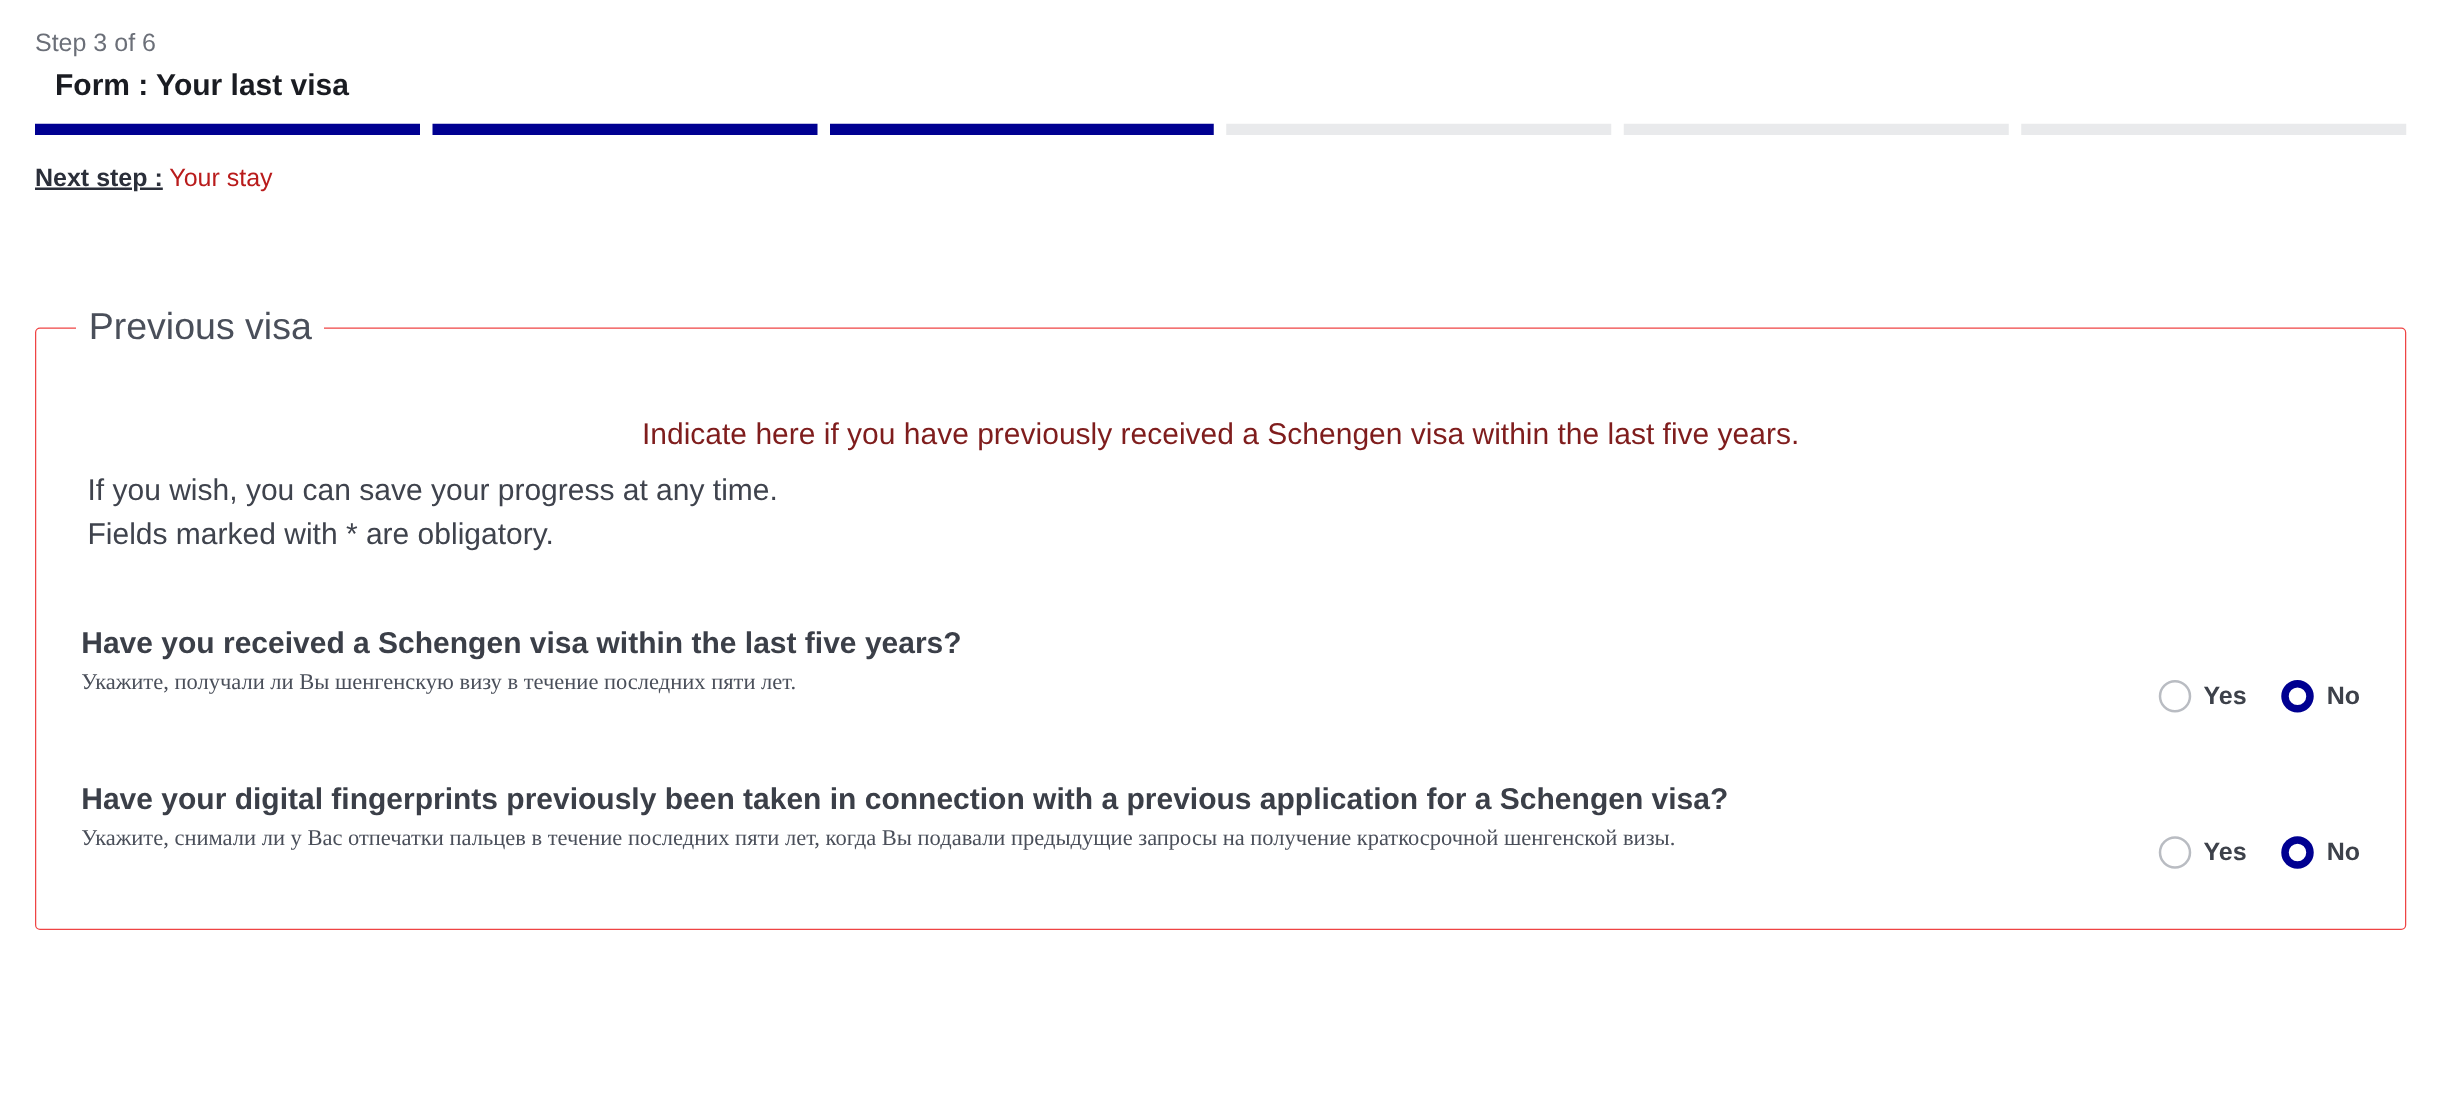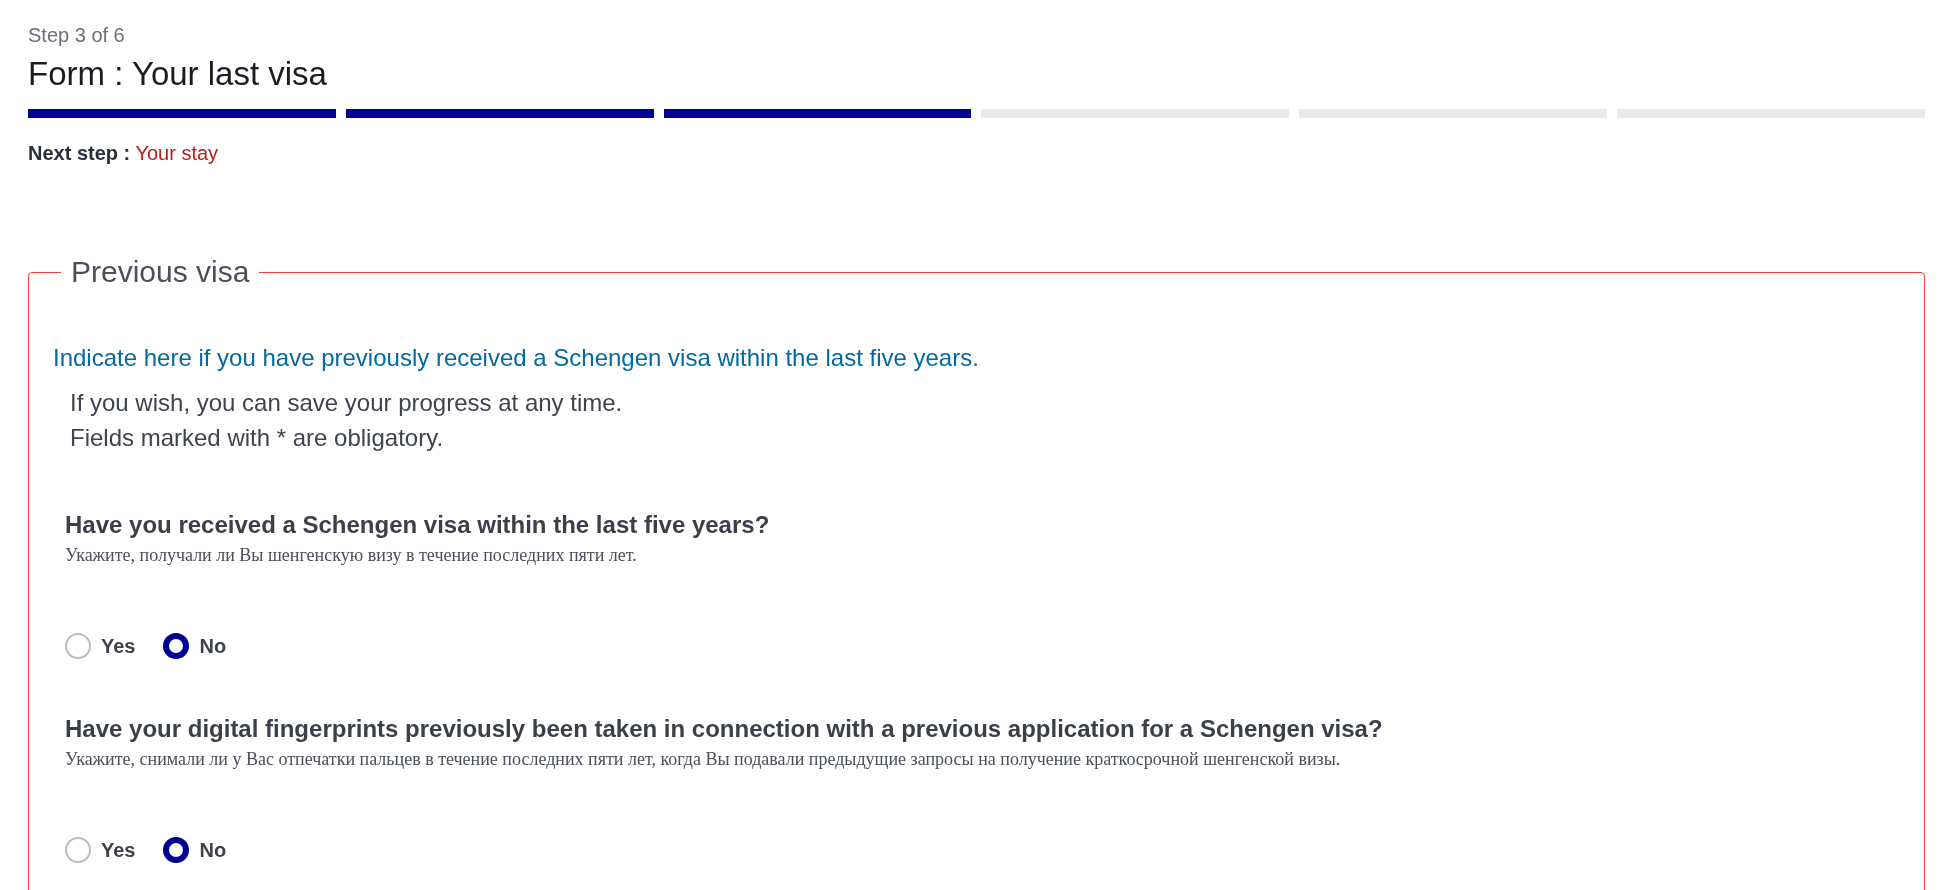--- a/index.html
+++ b/index.html
@@ -13,24 +13,24 @@
   .page {
     padding: 24px 28px;
     width: 1953px;
   }
   .step-indicator {
     color: #6b6f78;
     font-size: 20px;
     margin-bottom: 8px;
   }
   .form-title {
-    font-size: 33px;
-    font-weight: 400;
+    font-size: 24px;
+    font-weight: 700;
     color: #1a1c22;
-    margin: 6px 0 16px 0;
+    margin: 6px 0 16px 16px;
   }
   .progress-row {
     display: flex;
     gap: 10px;
     margin-bottom: 24px;
   }
   .progress-seg {
     height: 9px;
     flex: 1;
     background: #e9eaec;
@@ -38,20 +38,21 @@
   .progress-seg.active {
     background: #000091;
   }
   .next-step {
     font-size: 20px;
     color: #2b2f3a;
     margin-bottom: 90px;
   }
   .next-step .label {
     font-weight: 700;
+    text-decoration: underline;
   }
   .next-step .value {
     color: #b91c1c;
     font-weight: 400;
   }
 
   fieldset.section {
     border: 1px solid #ef4444;
     border-radius: 4px;
     margin: 0;
@@ -60,39 +61,39 @@
   }
   fieldset.section legend {
     font-size: 30px;
     color: #4a4f5a;
     padding: 0 10px;
     margin-left: 8px;
   }
 
   .intro-text {
     font-size: 24px;
-    color: #0369a1;
+    color: #7f1d1d;
     line-height: 1.45;
     margin: 16px 0 8px 0;
+    text-align: center;
   }
   .intro-secondary {
     font-size: 24px;
     color: #3f434d;
     line-height: 1.45;
     margin: 10px 0 0 17px;
   }
 
   .question-block {
     display: flex;
     justify-content: space-between;
     align-items: flex-start;
     margin-top: 56px;
     padding: 0 12px;
     gap: 24px;
-    flex-direction: column;
   }
   .question-text {
     flex: 1;
   }
   .question-main {
     font-size: 24px;
     font-weight: 700;
     color: #3b3f48;
     margin: 0 0 6px 0;
   }

